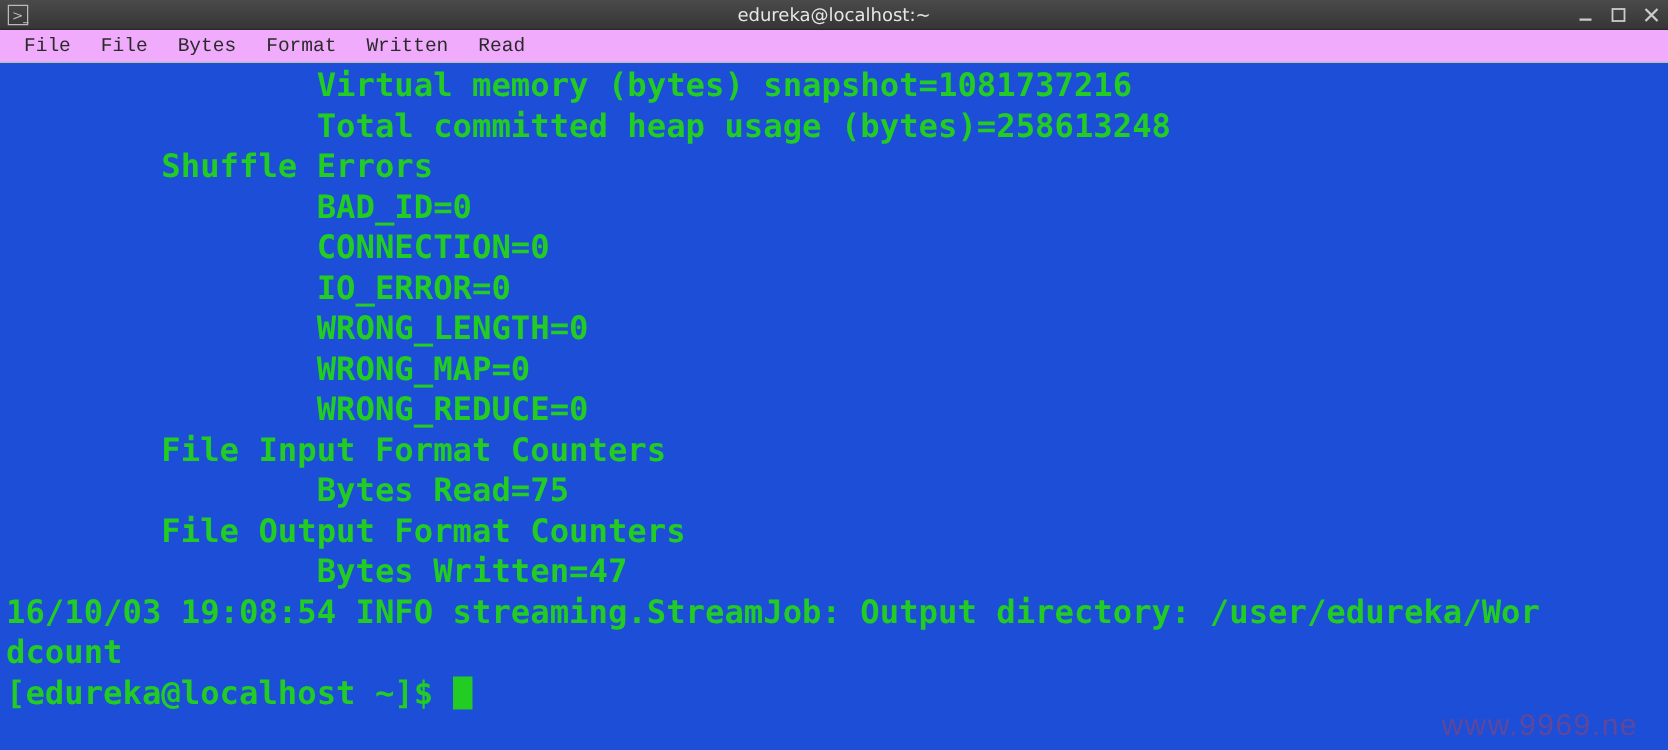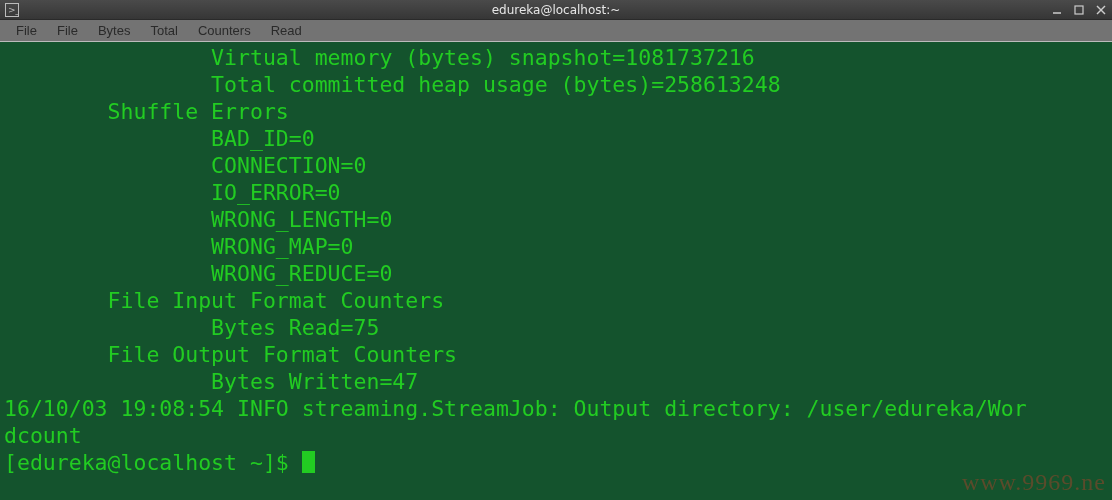--- a/index.html
+++ b/index.html
@@ -56,60 +56,60 @@
       height: 14px;
       display: flex;
       align-items: center;
       justify-content: center;
       color: #ccc;
       font-size: 11px;
       cursor: pointer;
     }
     .menubar {
       height: 22px;
-      background: #737373;
+      background: #f0abfc;
       display: flex;
       align-items: center;
-      font-family: Liberation Sans, sans-serif;
+      font-family: Liberation Mono, monospace;
       font-size: 13px;
       color: #2a2a2a;
       padding-left: 6px;
       border-bottom: 1px solid #bbb;
     }
     .menu-item {
       padding: 2px 10px;
       cursor: pointer;
     }
     .terminal {
-      background: #14532d;
+      background: #1d4ed8;
       color: #22cc22;
       font-size: 21.5px;
       line-height: 27px;
       padding: 2px 4px 2px 4px;
       height: calc(500px - 42px);
       white-space: pre;
       overflow: hidden;
-      font-weight: normal;
+      font-weight: bold;
       font-family: "DejaVu Sans Mono", monospace;
     }
     .cursor {
       display: inline-block;
       width: 13px;
       height: 22px;
       background: #22cc22;
       vertical-align: text-bottom;
       margin-bottom: 2px;
     }
     .watermark {
       position: absolute;
-      right: 6px;
+      right: 20px;
       bottom: 4px;
       color: rgba(220, 60, 40, 0.35);
-      font-family: Liberation Serif, serif;
-      font-size: 24px;
+      font-family: Liberation Sans, sans-serif;
+      font-size: 20px;
       letter-spacing: 1px;
       pointer-events: none;
     }
   </style>
 </head>
 <body>
 
 <div class="titlebar">
   <span class="titlebar-icon">
     <svg width="14" height="14" viewBox="0 0 14 14">
@@ -135,22 +135,22 @@
           <line x1="9" y1="1" x2="1" y2="9" stroke="#ccc" stroke-width="1.5"></line>
         </svg>
     </span>
   </div>
 </div>
 
 <div class="menubar">
   <span class="menu-item">File</span>
   <span class="menu-item">File</span>
   <span class="menu-item">Bytes</span>
-  <span class="menu-item">Total</span>
-  <span class="menu-item">Counters</span>
+  <span class="menu-item">Format</span>
+  <span class="menu-item">Written</span>
   <span class="menu-item">Read</span>
 </div>
 
 <div class="terminal"><span>                Virtual memory (bytes) snapshot=1081737216</span>
 <span>                Total committed heap usage (bytes)=258613248</span>
 <span>        Shuffle Errors</span>
 <span>                BAD_ID=0</span>
 <span>                CONNECTION=0</span>
 <span>                IO_ERROR=0</span>
 <span>                WRONG_LENGTH=0</span>

